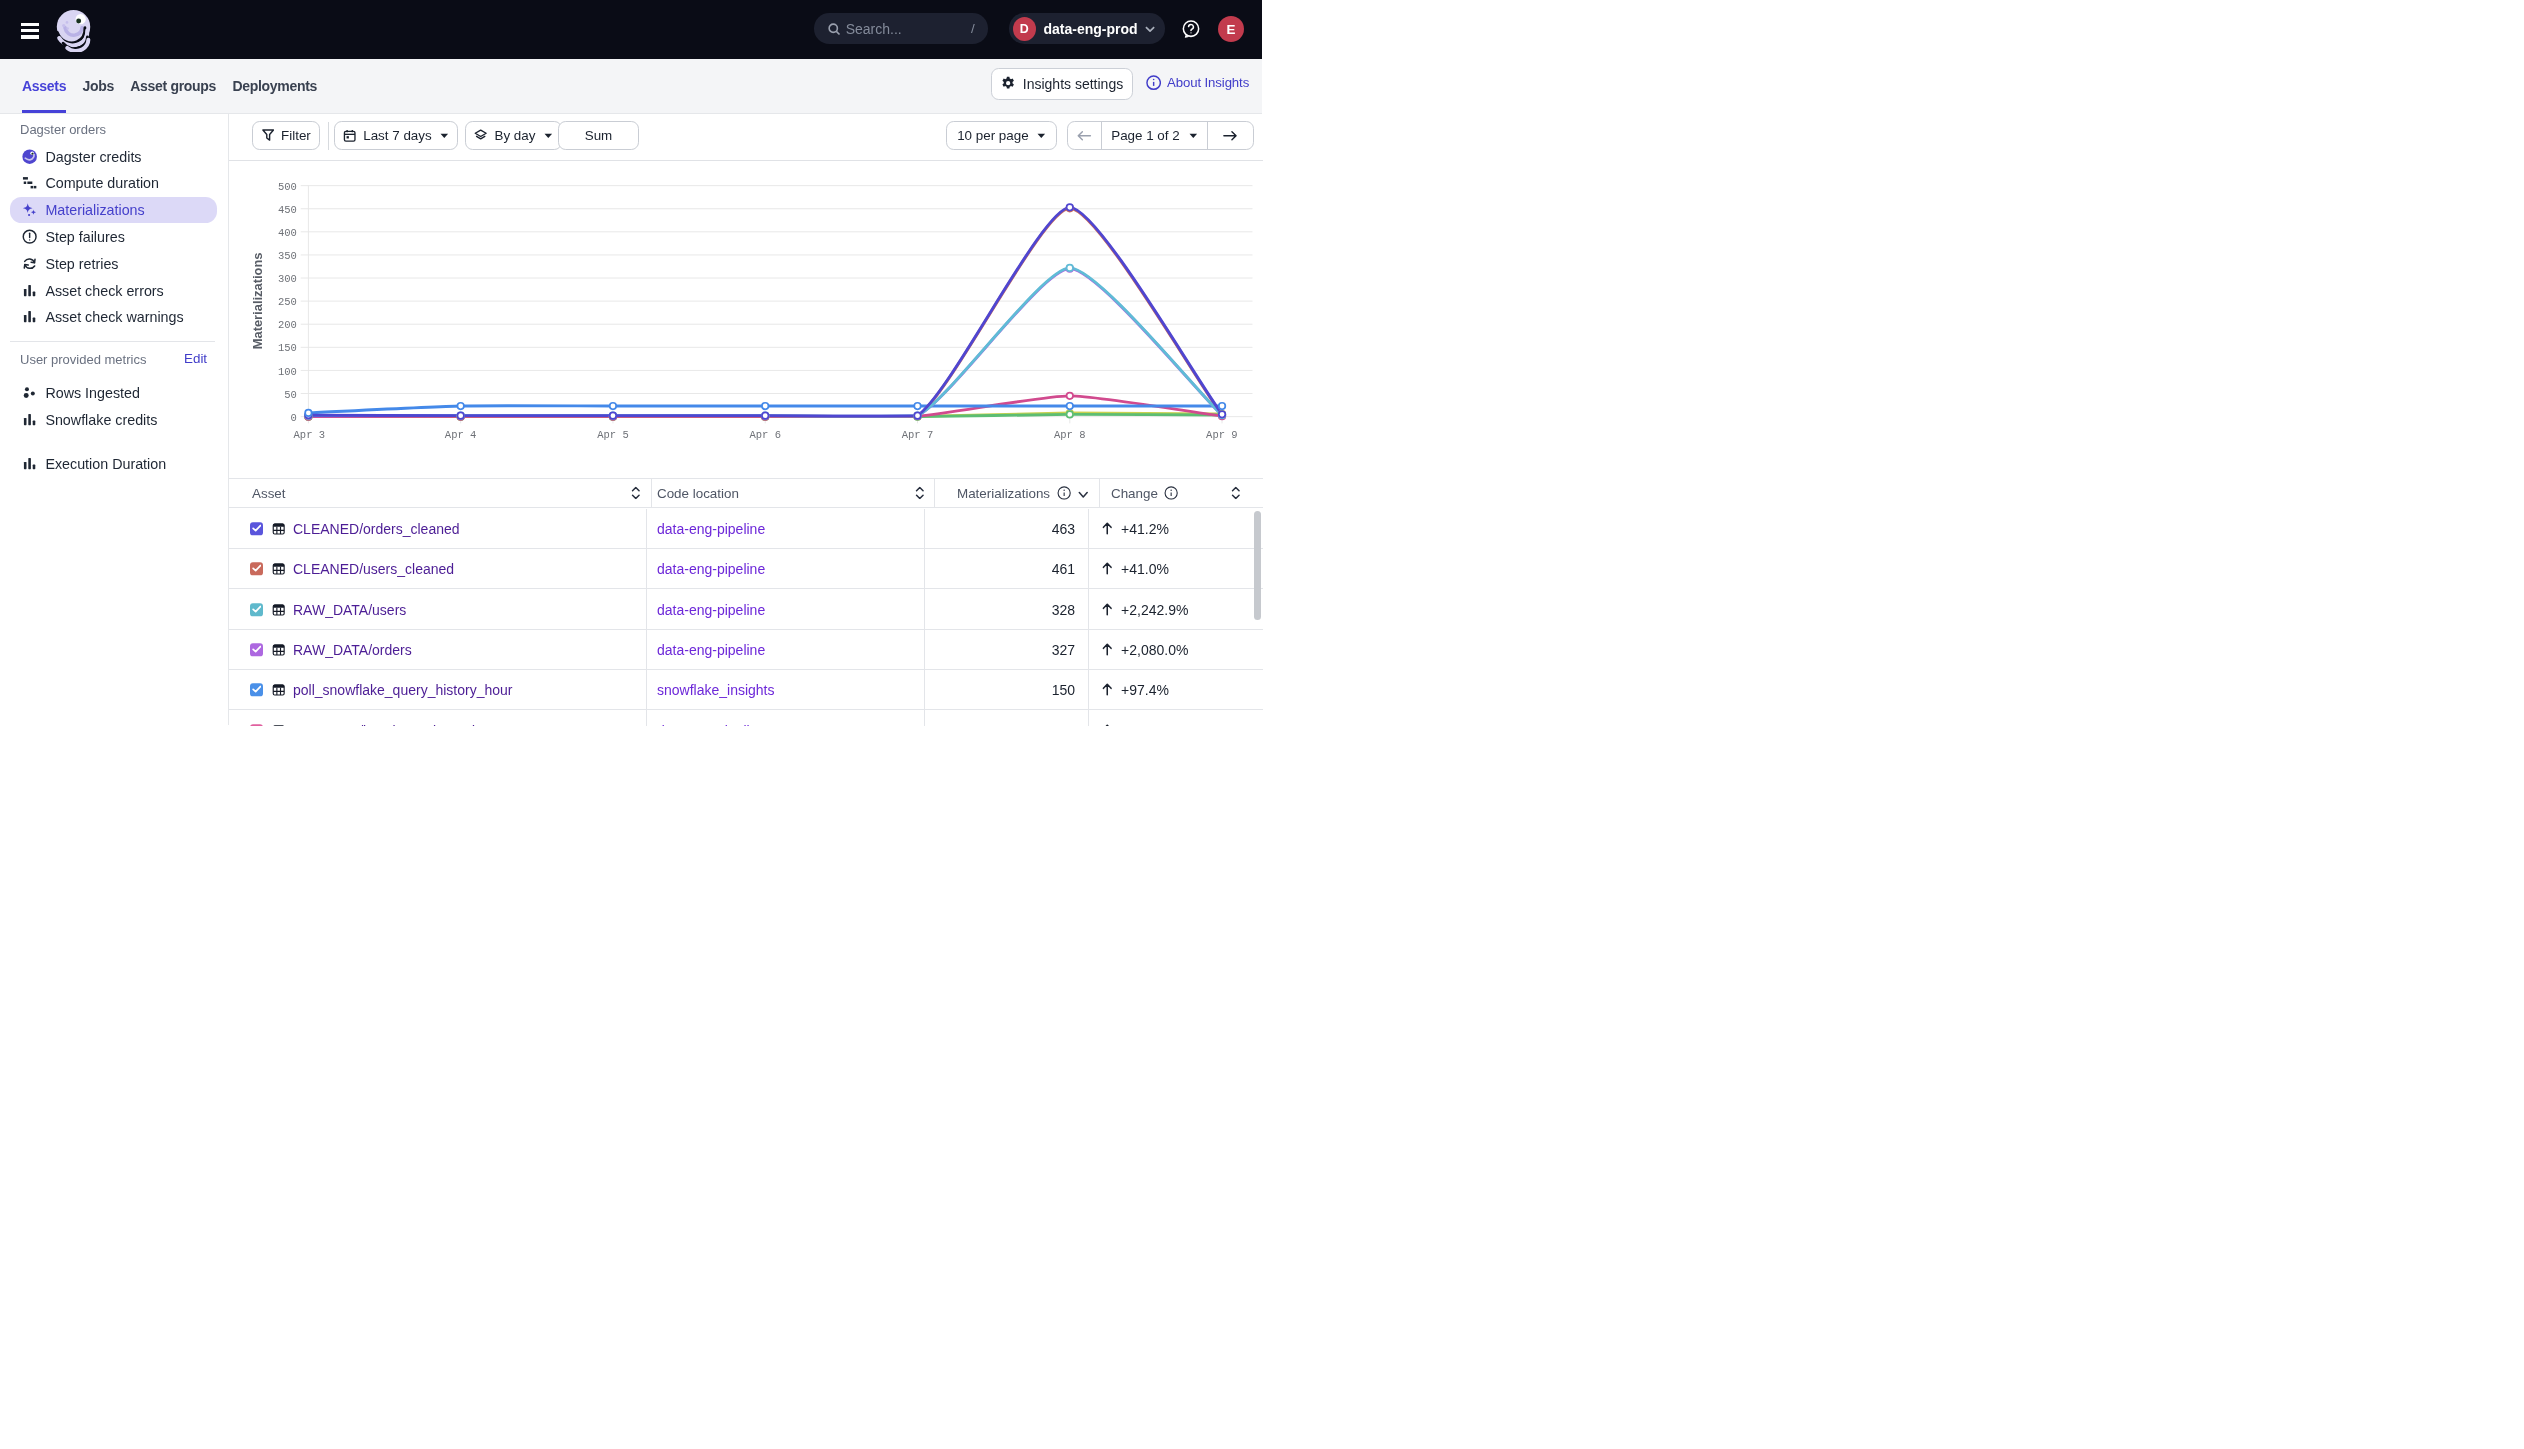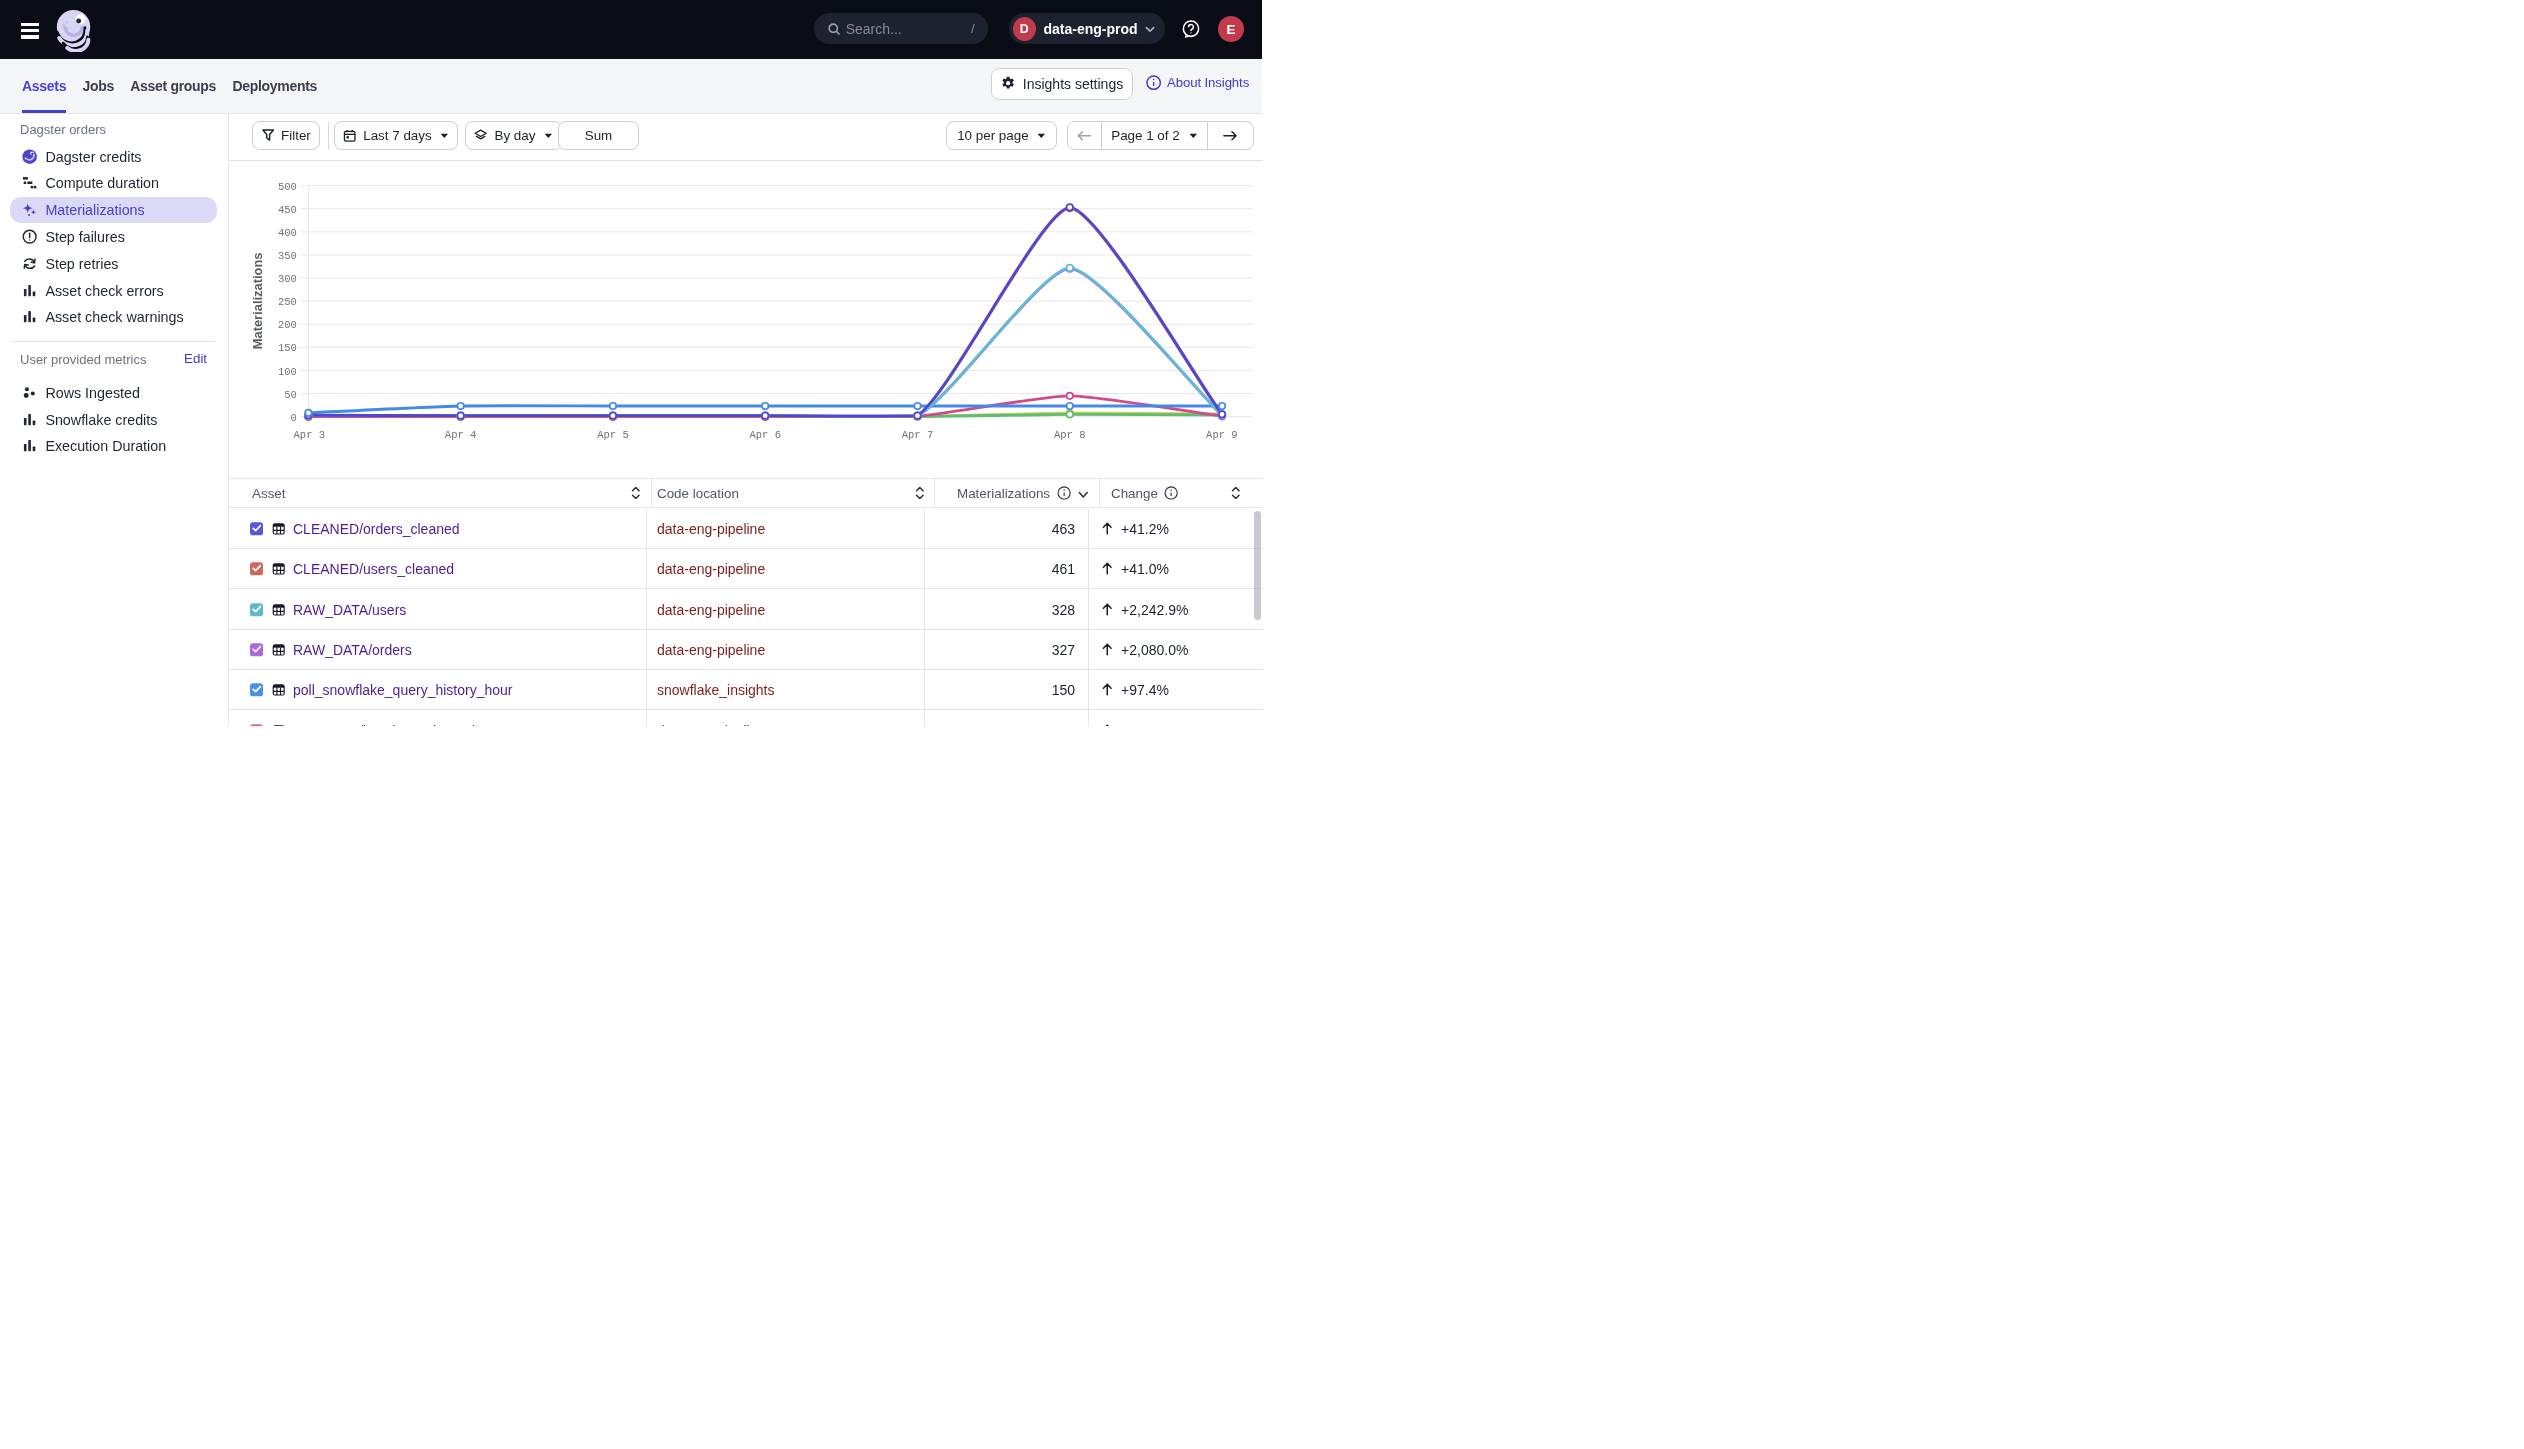--- a/index.html
+++ b/index.html
@@ -49,21 +49,21 @@
 .sort { position:absolute; top:50%; transform:translateY(-50%); }
 .sort[style*="top"] { transform:none; }
 .info { position:absolute; top:50%; transform:translateY(-50%); }
 .tbody { position:absolute; left:0; top:395px; width:1034px; height:217px; overflow:hidden; }
 .cdiv { position:absolute; top:0; bottom:0; border-left:1px solid #e3e5e9; }
 .row { position:absolute; left:0; width:1034px; height:40px; border-bottom:1px solid #e3e5e9; }
 .row > * { position:absolute; top:50%; transform:translateY(-50%); }
 .cb { left:21px; width:13.4px; height:13.4px; border-radius:2.9px; display:flex; align-items:center; justify-content:center; }
 .gi { left:43px; display:flex; }
 .alink { left:64px; font-size:14px; color:#4c1d95; white-space:nowrap; }
-.cl { left:428px; font-size:14px; color:#7f1d1d; }
+.cl { left:428px; font-size:14px; color:#6d28d9; }
 .num { left:695px; width:151px; text-align:right; font-size:14px; color:#1b222e; }
 .chg { left:873px; display:flex; align-items:center; gap:8.6px; font-size:14px; color:#1b222e; }
 .sbar { position:absolute; left:1025px; top:2.4px; width:7.2px; height:109px; border-radius:3.8px; background:#c6c9ce; }
 </style>
 </head>
 <body>
 <div class="nav">
   <div class="burger">
       <div></div>
       <div></div>
@@ -201,21 +201,21 @@
     <span>Rows Ingested</span>
   </div>
   <div class="item" style="top:293px;">
     <svg class="ic" width="15.3" height="15.3" viewBox="0 0 16 16" fill="#1f2733">
         <rect x="2" y="6.2" width="2.7" height="7.6" rx="0.6"></rect>
         <rect x="6.6" y="2.2" width="2.7" height="11.6" rx="0.6"></rect>
         <rect x="11.2" y="9" width="2.7" height="4.8" rx="0.6"></rect>
       </svg>
     <span>Snowflake credits</span>
   </div>
-  <div class="item" style="top:319px;align-items:center;">
+  <div class="item" style="top:337px;align-items:center;">
     <svg class="ic" width="15.3" height="15.3" viewBox="0 0 16 16" fill="#1f2733">
         <rect x="2" y="6.2" width="2.7" height="7.6" rx="0.6"></rect>
         <rect x="6.6" y="2.2" width="2.7" height="11.6" rx="0.6"></rect>
         <rect x="11.2" y="9" width="2.7" height="4.8" rx="0.6"></rect>
       </svg>
     <span>Execution Duration</span>
   </div>
 </div>
 <div class="main">
   <div class="toolbar">

